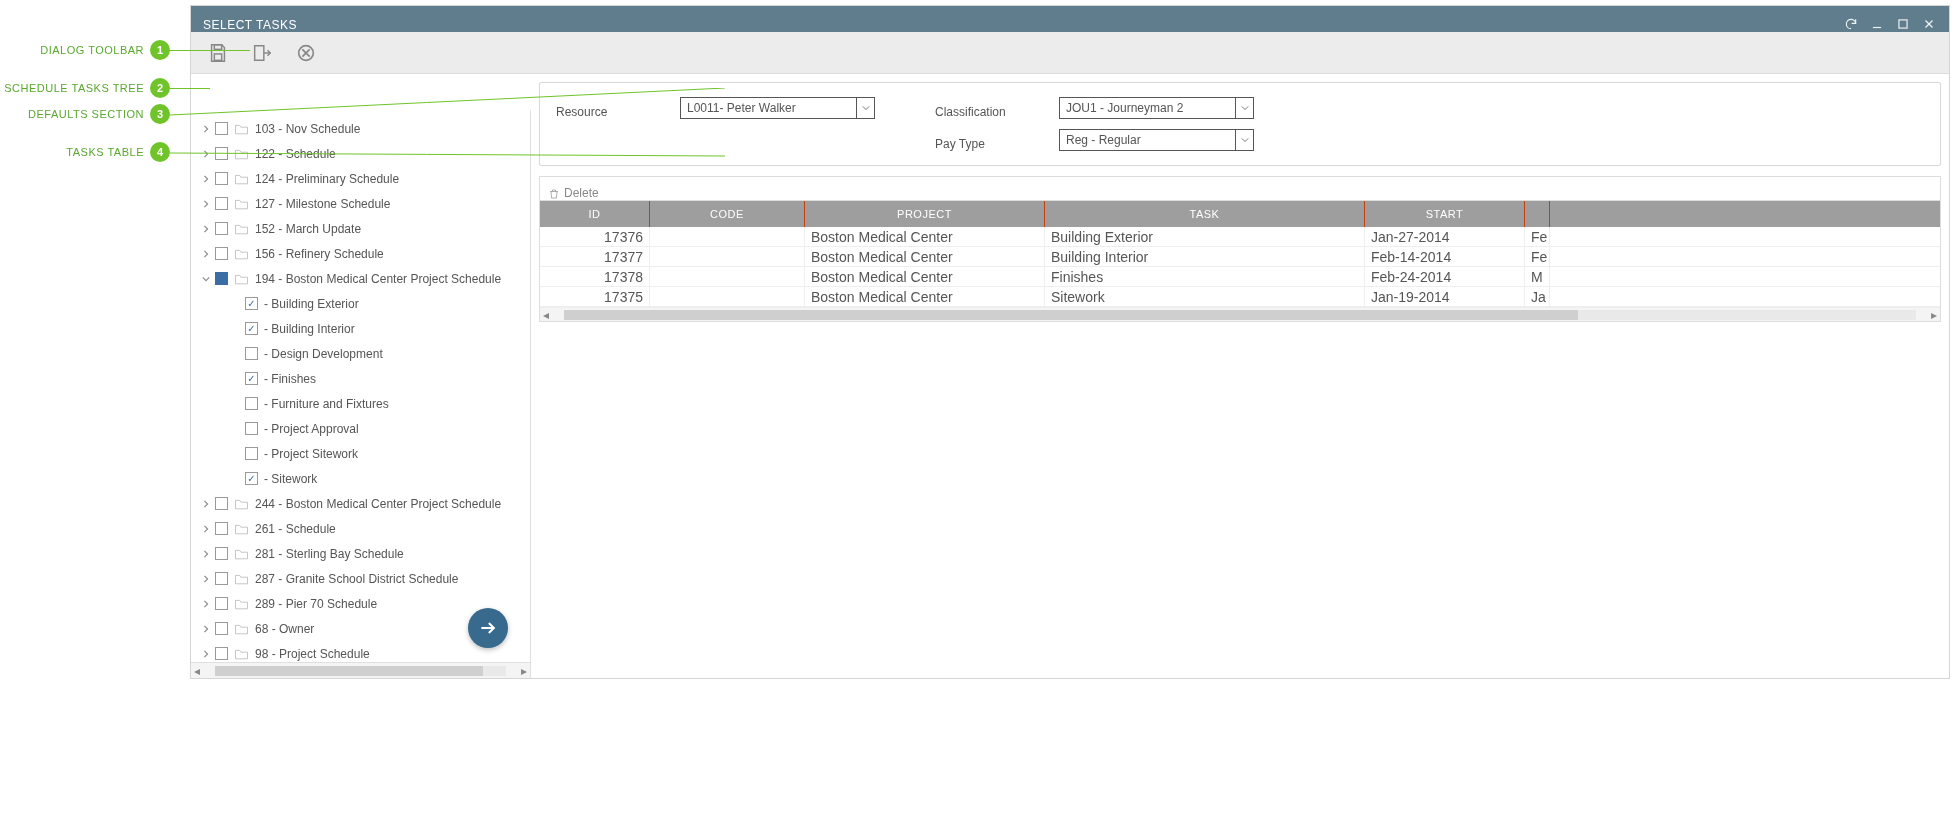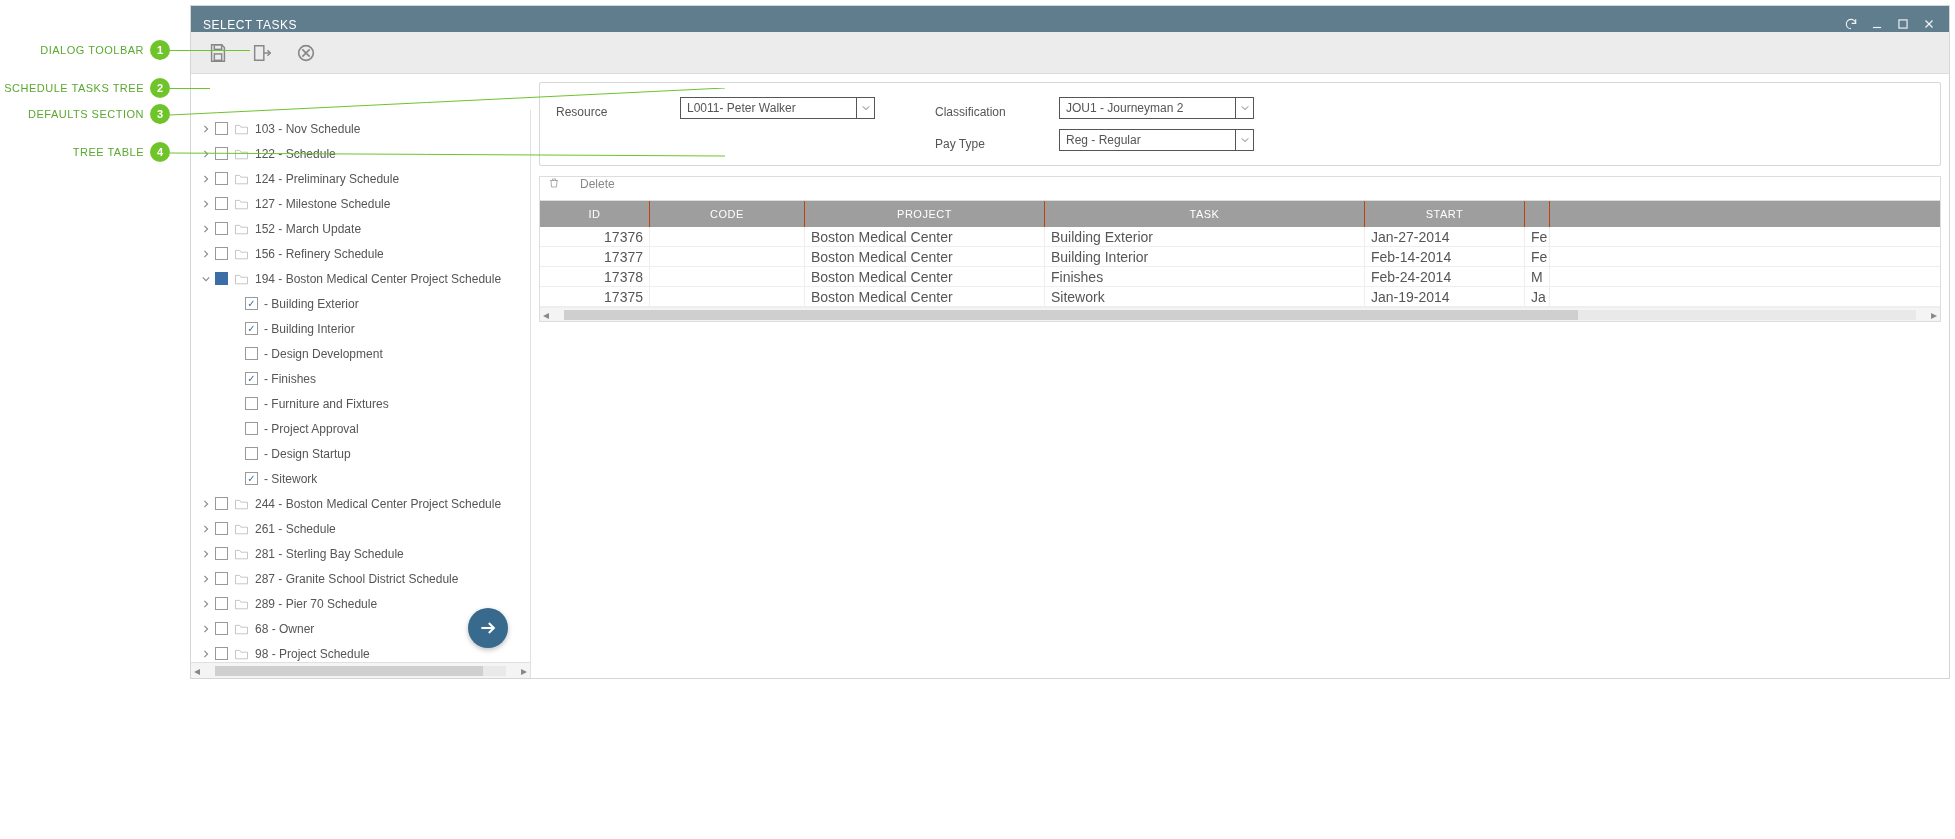--- a/index.html
+++ b/index.html
@@ -56,21 +56,21 @@
   .defaults .col { display: flex; flex-direction: column; gap: 10px; }
   .row { display: flex; align-items: flex-end; gap: 14px; }
   .row .lbl { width: 110px; font-size: 12px; color: #555; }
   .select-like { display: flex; border: 1px solid #555; height: 22px; width: 195px; align-items: stretch; font-size: 12px; }
   .select-like .val { flex: 1; padding: 0 6px; display: flex; align-items: center; white-space: nowrap; overflow: hidden; }
   .select-like .dd { width: 18px; border-left: 1px solid #555; display: flex; align-items: center; justify-content: center; cursor: pointer; }
   .select-like .dd svg { width: 8px; height: 8px; }
 
   
   .table-wrap { border: 1px solid #ddd; display: flex; flex-direction: column; }
-  .table-toolbar { border-bottom: 1px solid #ddd; height: 24px; display: flex; align-items: flex-start; padding: 0 8px; color: #888; gap: 20px; cursor: pointer; }
+  .table-toolbar { border-bottom: 1px solid #ddd; height: 24px; display: flex; align-items: flex-end; padding: 0 8px; color: #888; gap: 4px; cursor: pointer; }
   .table-toolbar svg { width: 12px; height: 12px; }
   .grid-head { display: flex; background: #9e9e9e; color: #fff; font-size: 11px; height: 26px; }
   .grid-head .cell { border-right: 1px solid #c2410c; display: flex; align-items: center; justify-content: center; letter-spacing: 0.5px; }
   .grid-body .gr-row { display: flex; height: 20px; border-bottom: 1px solid #eee; font-size: 14px; color: #555; }
   .grid-body .gr-row .cell { border-right: 1px solid #eee; padding: 0 6px; display: flex; align-items: center; overflow: hidden; white-space: nowrap; }
   .col-id { width: 110px; justify-content: flex-end; }
   .grid-body .col-id { justify-content: flex-end; }
   .col-code { width: 155px; }
   .col-project { width: 240px; }
   .col-task { width: 320px; }
@@ -93,21 +93,21 @@
       </div>
       <div class="callout" style="top: 78px;">
         <span class="label">SCHEDULE TASKS TREE</span>
         <span class="badge">2</span>
       </div>
       <div class="callout" style="top: 104px;">
         <span class="label">DEFAULTS SECTION</span>
         <span class="badge">3</span>
       </div>
       <div class="callout" style="top: 142px;">
-        <span class="label">TREE TABLE</span>
+        <span class="label">TASKS TABLE</span>
         <span class="badge">4</span>
       </div>
     </div>
 
   <div class="dialog">
     <div class="titlebar">
       <span class="title">SELECT TASKS</span>
       <span class="tb-ico">
         <svg viewBox="0 0 24 24" fill="none" stroke="#fff" stroke-width="2">
             <path d="M20 11A8 8 0 1 0 12 20"></path>
@@ -311,21 +311,21 @@
               <span class="cb"></span>
               <span class="label"> - Project Approval</span>
             </div>
             <div class="tree-node child">
               <span class="arrow">
                 <svg viewBox="0 0 10 10">
                   <path d="M3 1l4 4-4 4" fill="none" stroke="#888" stroke-width="1.4"></path>
                 </svg>
               </span>
               <span class="cb"></span>
-              <span class="label"> - Design Startup</span>
+              <span class="label"> - Project Sitework</span>
             </div>
             <div class="tree-node child">
               <span class="arrow">
                 <svg viewBox="0 0 10 10">
                   <path d="M3 1l4 4-4 4" fill="none" stroke="#888" stroke-width="1.4"></path>
                 </svg>
               </span>
               <span class="cb checked"></span>
               <span class="label"> - Sitework</span>
             </div>

